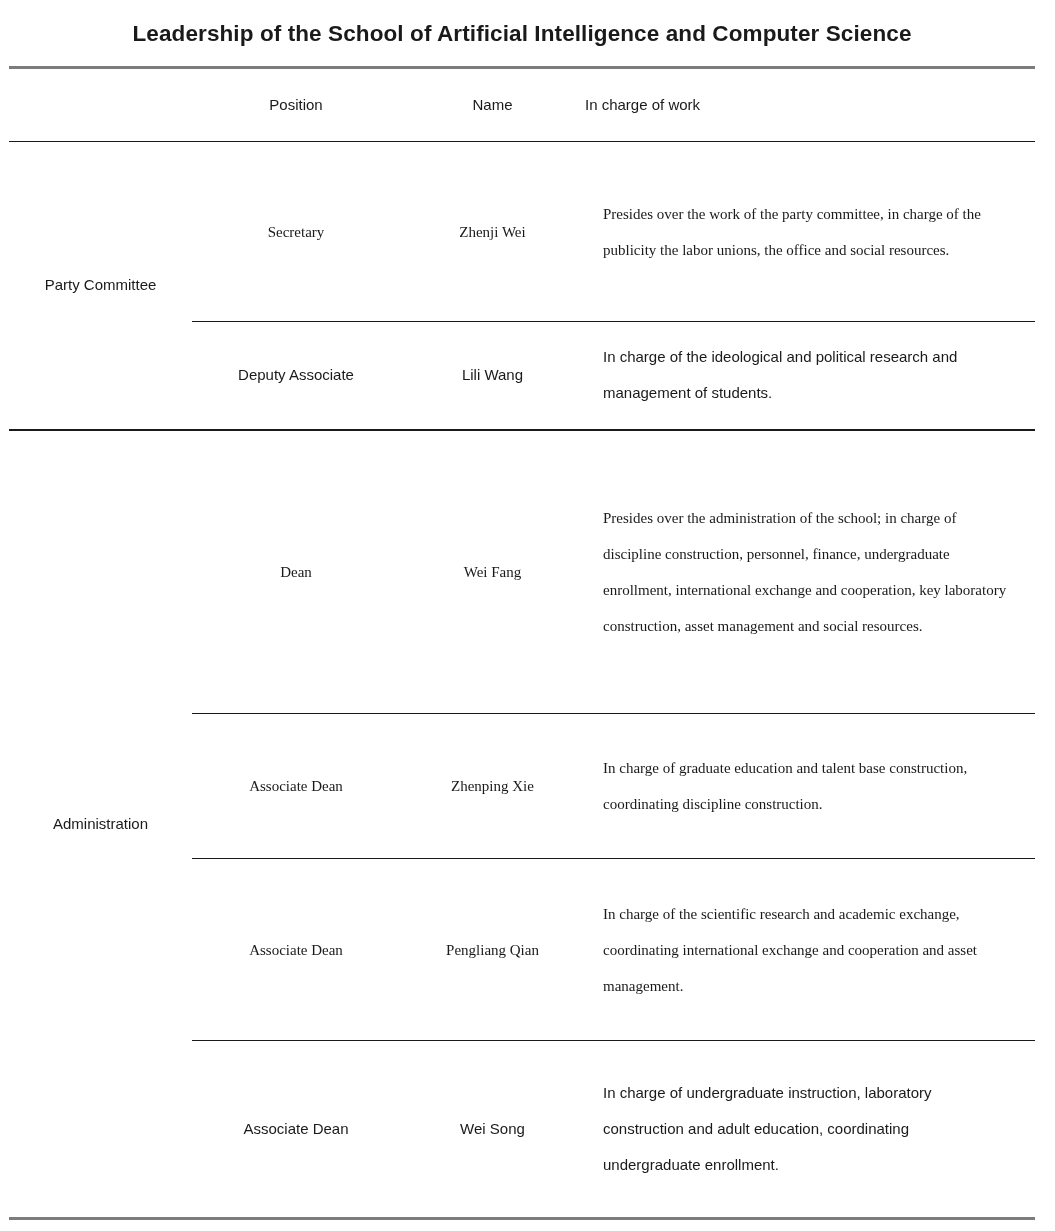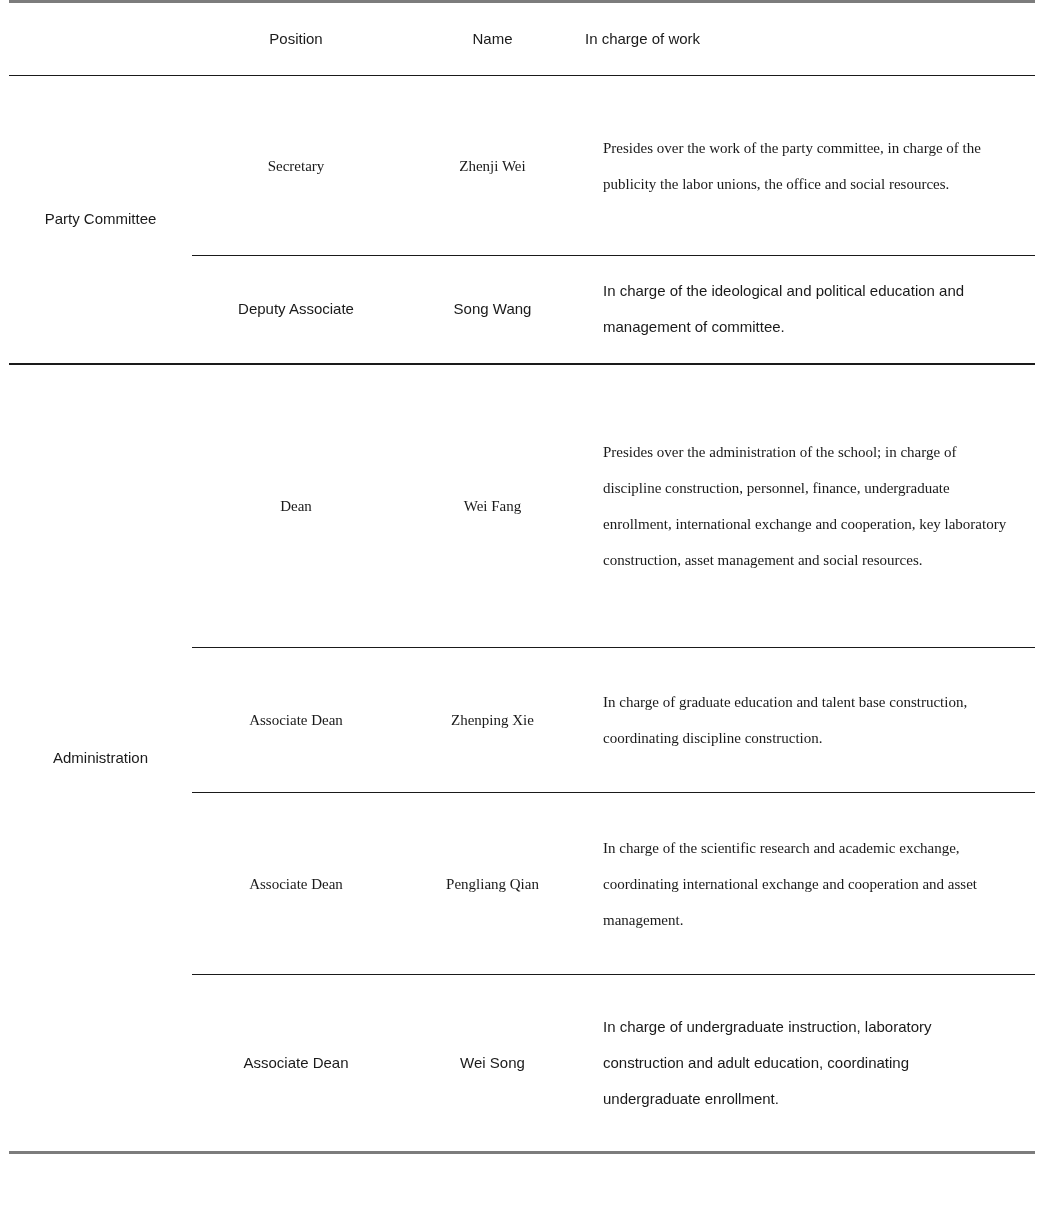--- a/index.html
+++ b/index.html
@@ -56,20 +56,21 @@
   td.c-pos   { text-align: center; padding: 0 4px; }
   td.c-name  { text-align: center; padding: 0 4px; }
   td.c-work  { text-align: left; padding: 0 28px 0 18px; }
   td.c-work-header { }
 </style>
 </head>
 <body>
 
 <div class="page">
 
+  <div class="title">Leadership of the School of Artificial Intelligence and Computer Science</div>
 
   <table class="leadership">
     <colgroup>
       <col style="width:183px">
       <col style="width:208px">
       <col style="width:185px">
       <col style="width:450px">
     </colgroup>
 
     <tbody>
@@ -84,22 +85,22 @@
       <td class="c-group" rowspan="2">
         <div class="group-inner">Party Committee</div>
       </td>
       <td class="c-pos pr">Secretary</td>
       <td class="c-name pr">Zhenji Wei</td>
       <td class="c-work pr">Presides over the work of the party committee, in charge of the publicity the labor unions, the office and social resources.</td>
     </tr>
 
     <tr class="row-pc-2">
       <td class="c-pos">Deputy Associate</td>
-      <td class="c-name">Song Wang</td>
-      <td class="c-work">In charge of the ideological and political education and management of committee.</td>
+      <td class="c-name">Lili Wang</td>
+      <td class="c-work">In charge of the ideological and political research and management of students.</td>
     </tr>
 
     <tr class="row-ad-1 divider">
       <td class="c-group" rowspan="4">
         <div class="group-inner">Administration</div>
       </td>
       <td class="c-pos pr">Dean</td>
       <td class="c-name pr">Wei Fang</td>
       <td class="c-work pr">Presides over the administration of the school; in charge of discipline construction, personnel, finance, undergraduate enrollment, international exchange and cooperation, key laboratory construction, asset management and social resources.</td>
     </tr>

